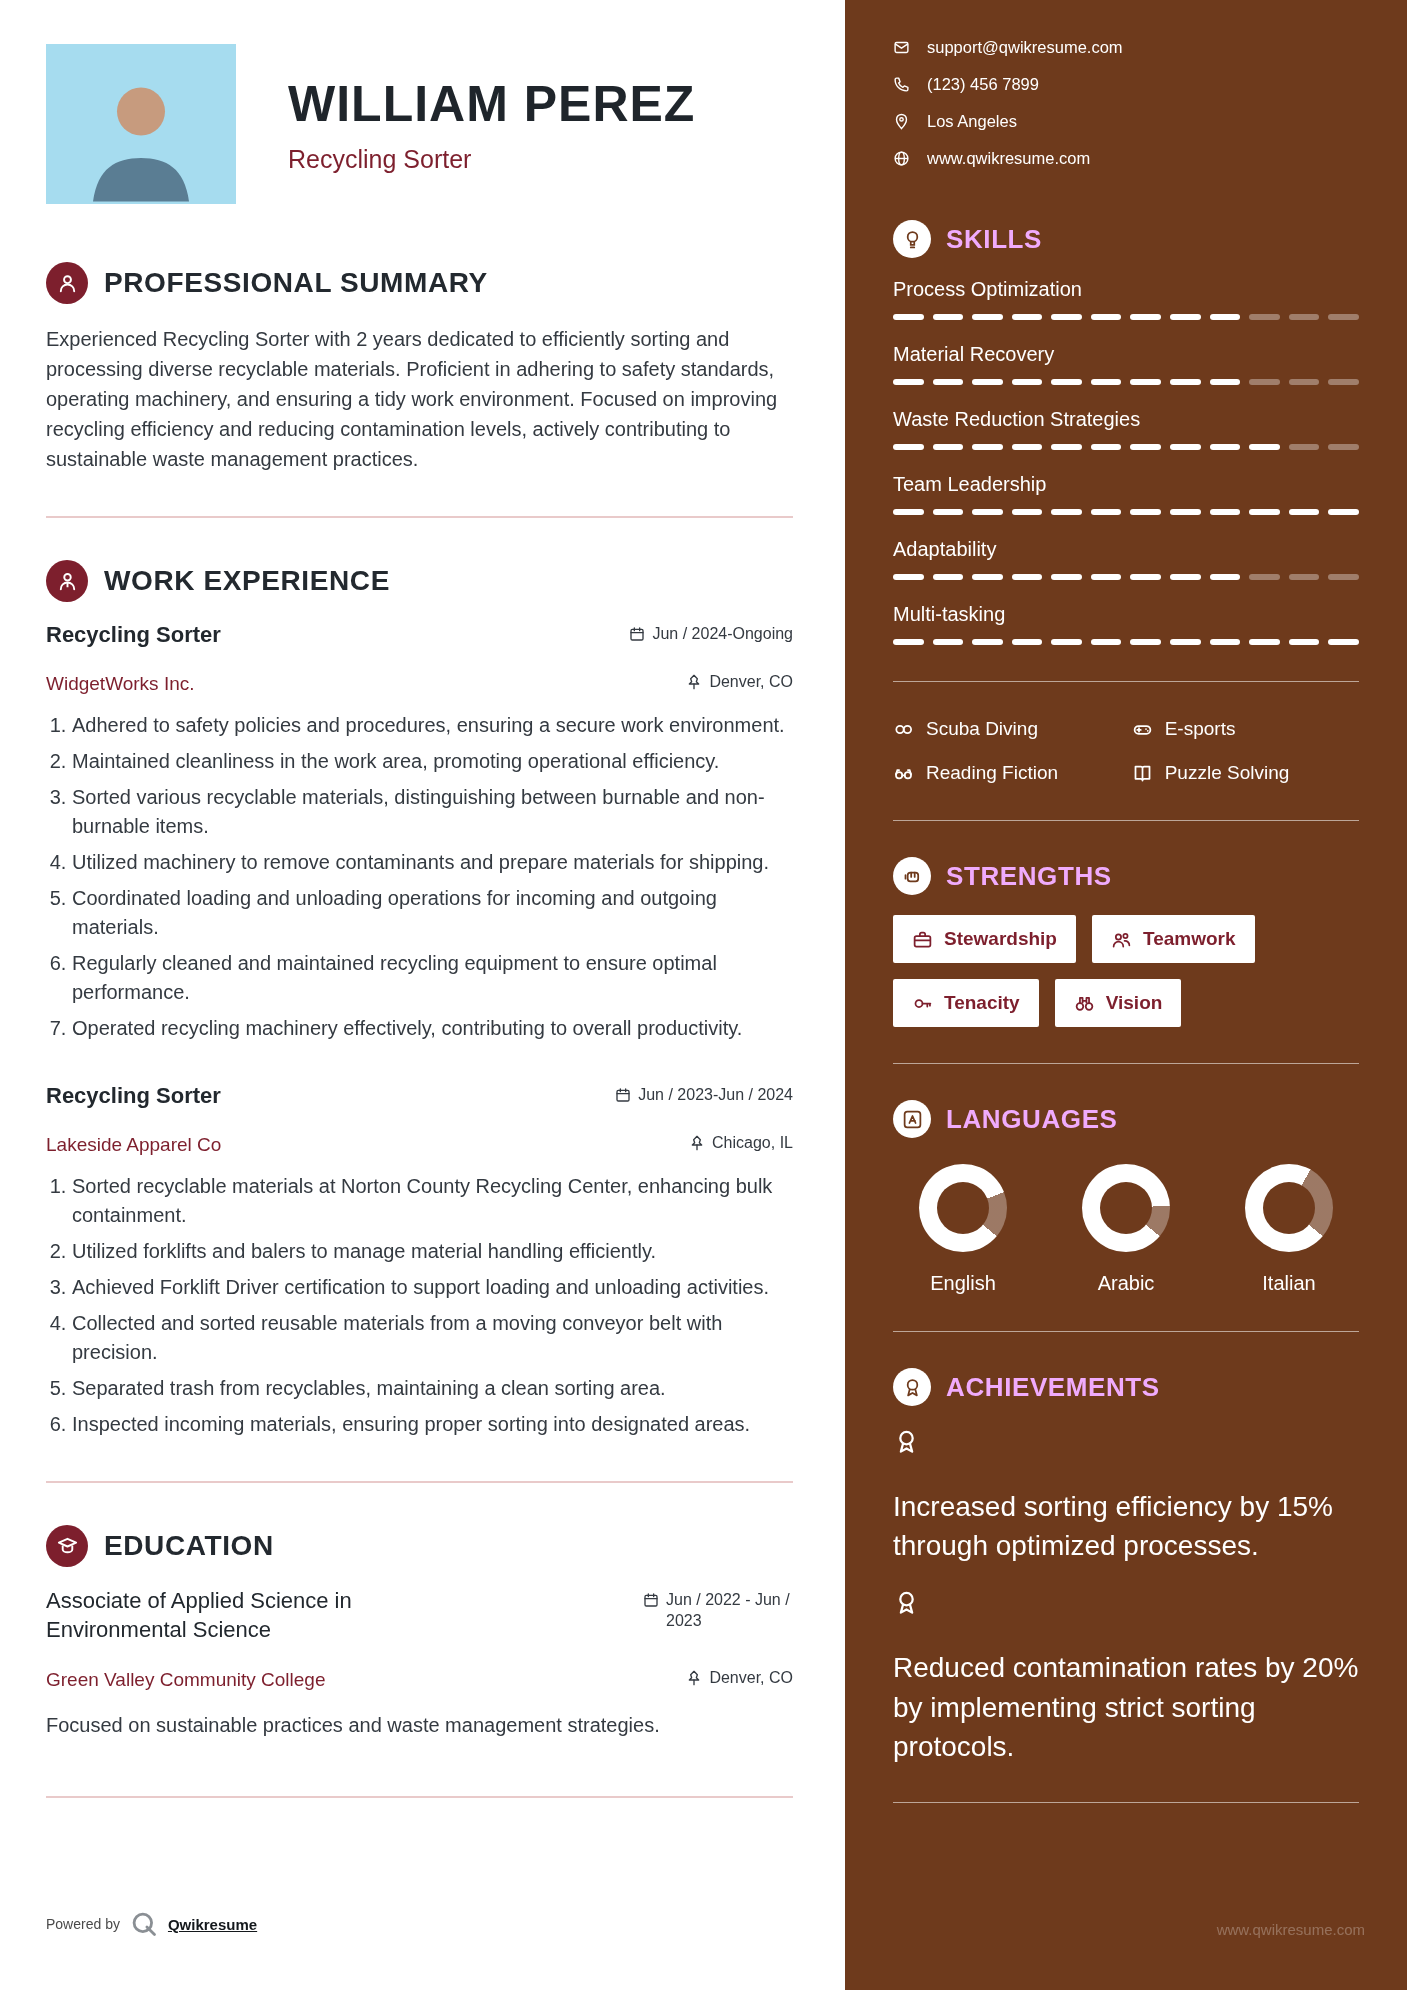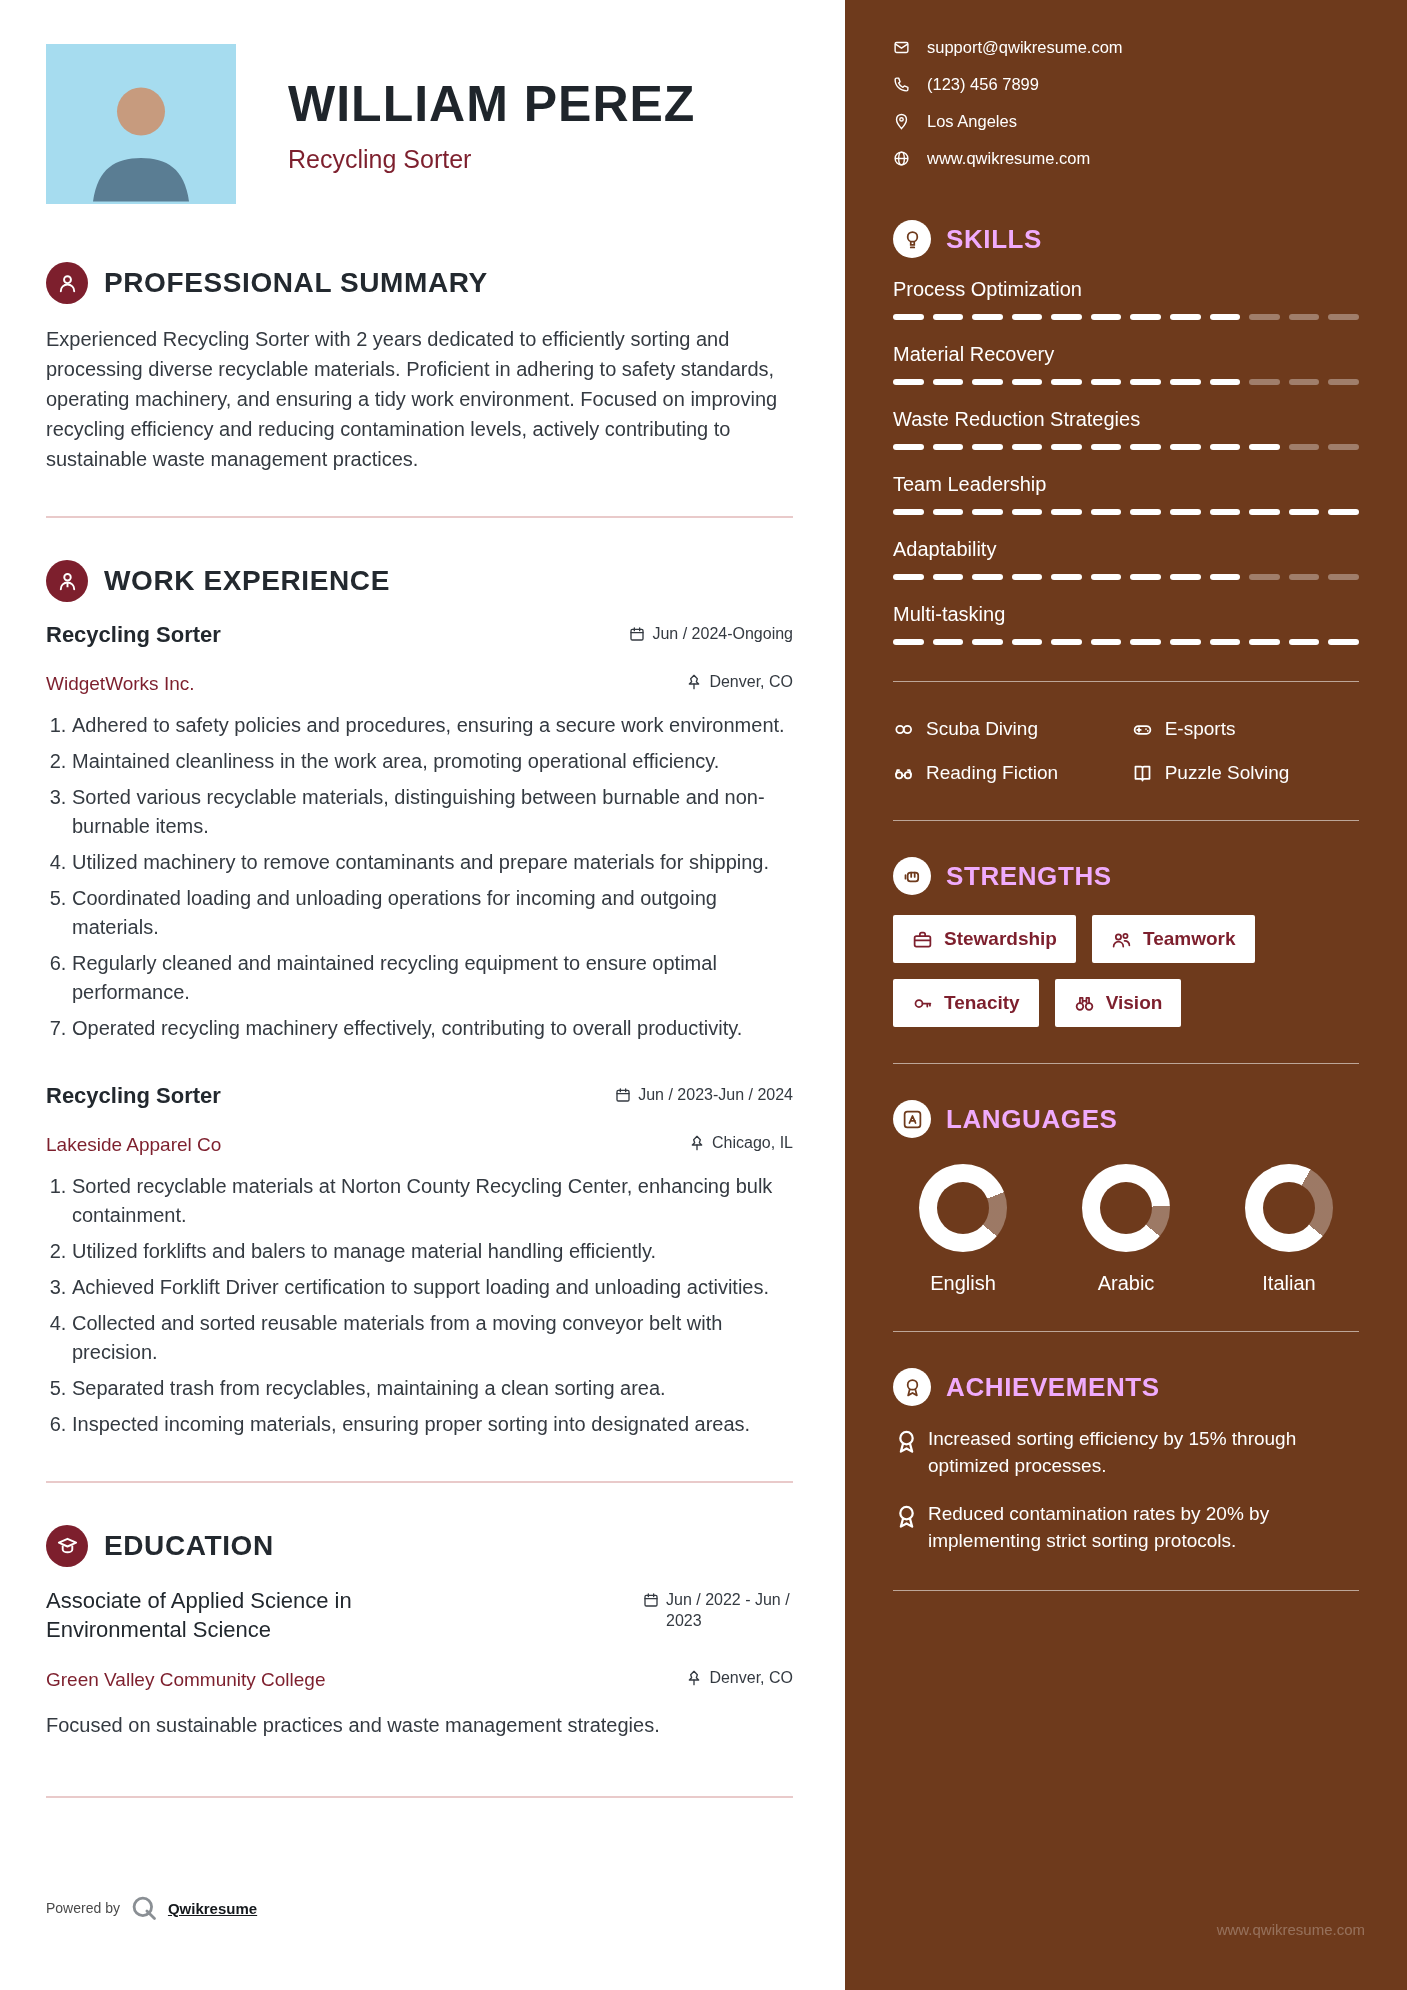--- a/index.html
+++ b/index.html
@@ -50,21 +50,21 @@
   .meta svg{width:16px;height:16px;flex:none;}
   .company{font-size:19px;color:var(--accent);margin:25px 0 6px 0;}
   .job ol{margin:10px 0 0 0;padding-left:26px;font-size:20px;line-height:1.45;color:var(--body-text);}
   .job ol li{margin-bottom:7px;}
   .edu-rows{margin-top:4px;}
   .edu-degree{font-size:22px;font-weight:400;color:#22282e;margin:0;max-width:430px;line-height:1.3;}
   .edu-date{max-width:150px;font-size:16px;display:flex;gap:7px;align-items:flex-start;line-height:1.3;}
   .edu-date svg{width:16px;height:16px;margin-top:2px;flex:none;}
   .edu-desc{font-size:20px;margin:14px 0 0 0;line-height:1.45;}
   .powered{
-    position:absolute;bottom:68px;left:46px;display:flex;align-items:center;gap:10px;margin-top:32px;
+    position:absolute;bottom:52px;left:46px;display:flex;align-items:center;gap:10px;margin-top:32px;
   }
   .powered .pb-label{font-size:14px;color:#4a4a4a;}
   .powered svg{width:28px;height:28px;color:#8a8f94;}
   .powered .brand{font-size:15px;font-weight:700;color:#14181c;text-decoration:underline;cursor:pointer;}
   
   .sidebar{
     width:562px;height:1990px;background:var(--sidebar-bg);color:#fff;
     padding:38px 48px 0 48px;position:relative;overflow:hidden;
   }
   .contact-row{display:flex;align-items:center;gap:17px;font-size:16.5px;margin-bottom:18px;}
@@ -87,21 +87,21 @@
   .strength{
     background:#fff;color:var(--accent);display:flex;align-items:center;gap:11px;
     padding:13px 19px;font-size:19px;font-weight:700;border-radius:2px;
   }
   .strength svg{width:21px;height:21px;flex:none;}
   .langs-row{display:flex;justify-content:space-between;padding:6px 10px 0 10px;}
   .lang{display:flex;flex-direction:column;align-items:center;width:120px;}
   .donut{width:88px;height:88px;border-radius:50%;position:relative;}
   .donut::after{content:"";position:absolute;inset:18px;border-radius:50%;background:var(--sidebar-bg);}
   .lang .lang-name{margin-top:20px;font-size:20px;}
-  .ach-item{display:flex;gap:8px;margin-bottom:22px;font-size:19px;line-height:1.4;}
+  .ach-item{display:flex;gap:32px;margin-bottom:22px;font-size:28px;line-height:1.4;flex-direction:column;}
   .ach-item svg{width:27px;height:27px;flex:none;margin-top:2px;}
   .watermark{
     position:absolute;bottom:52px;right:42px;color:rgba(255,255,255,.28);font-size:15px;
   }
 </style>
 </head>
 <body>
 
 <svg width="0" height="0" style="position:absolute" aria-hidden="true">
   <defs>

